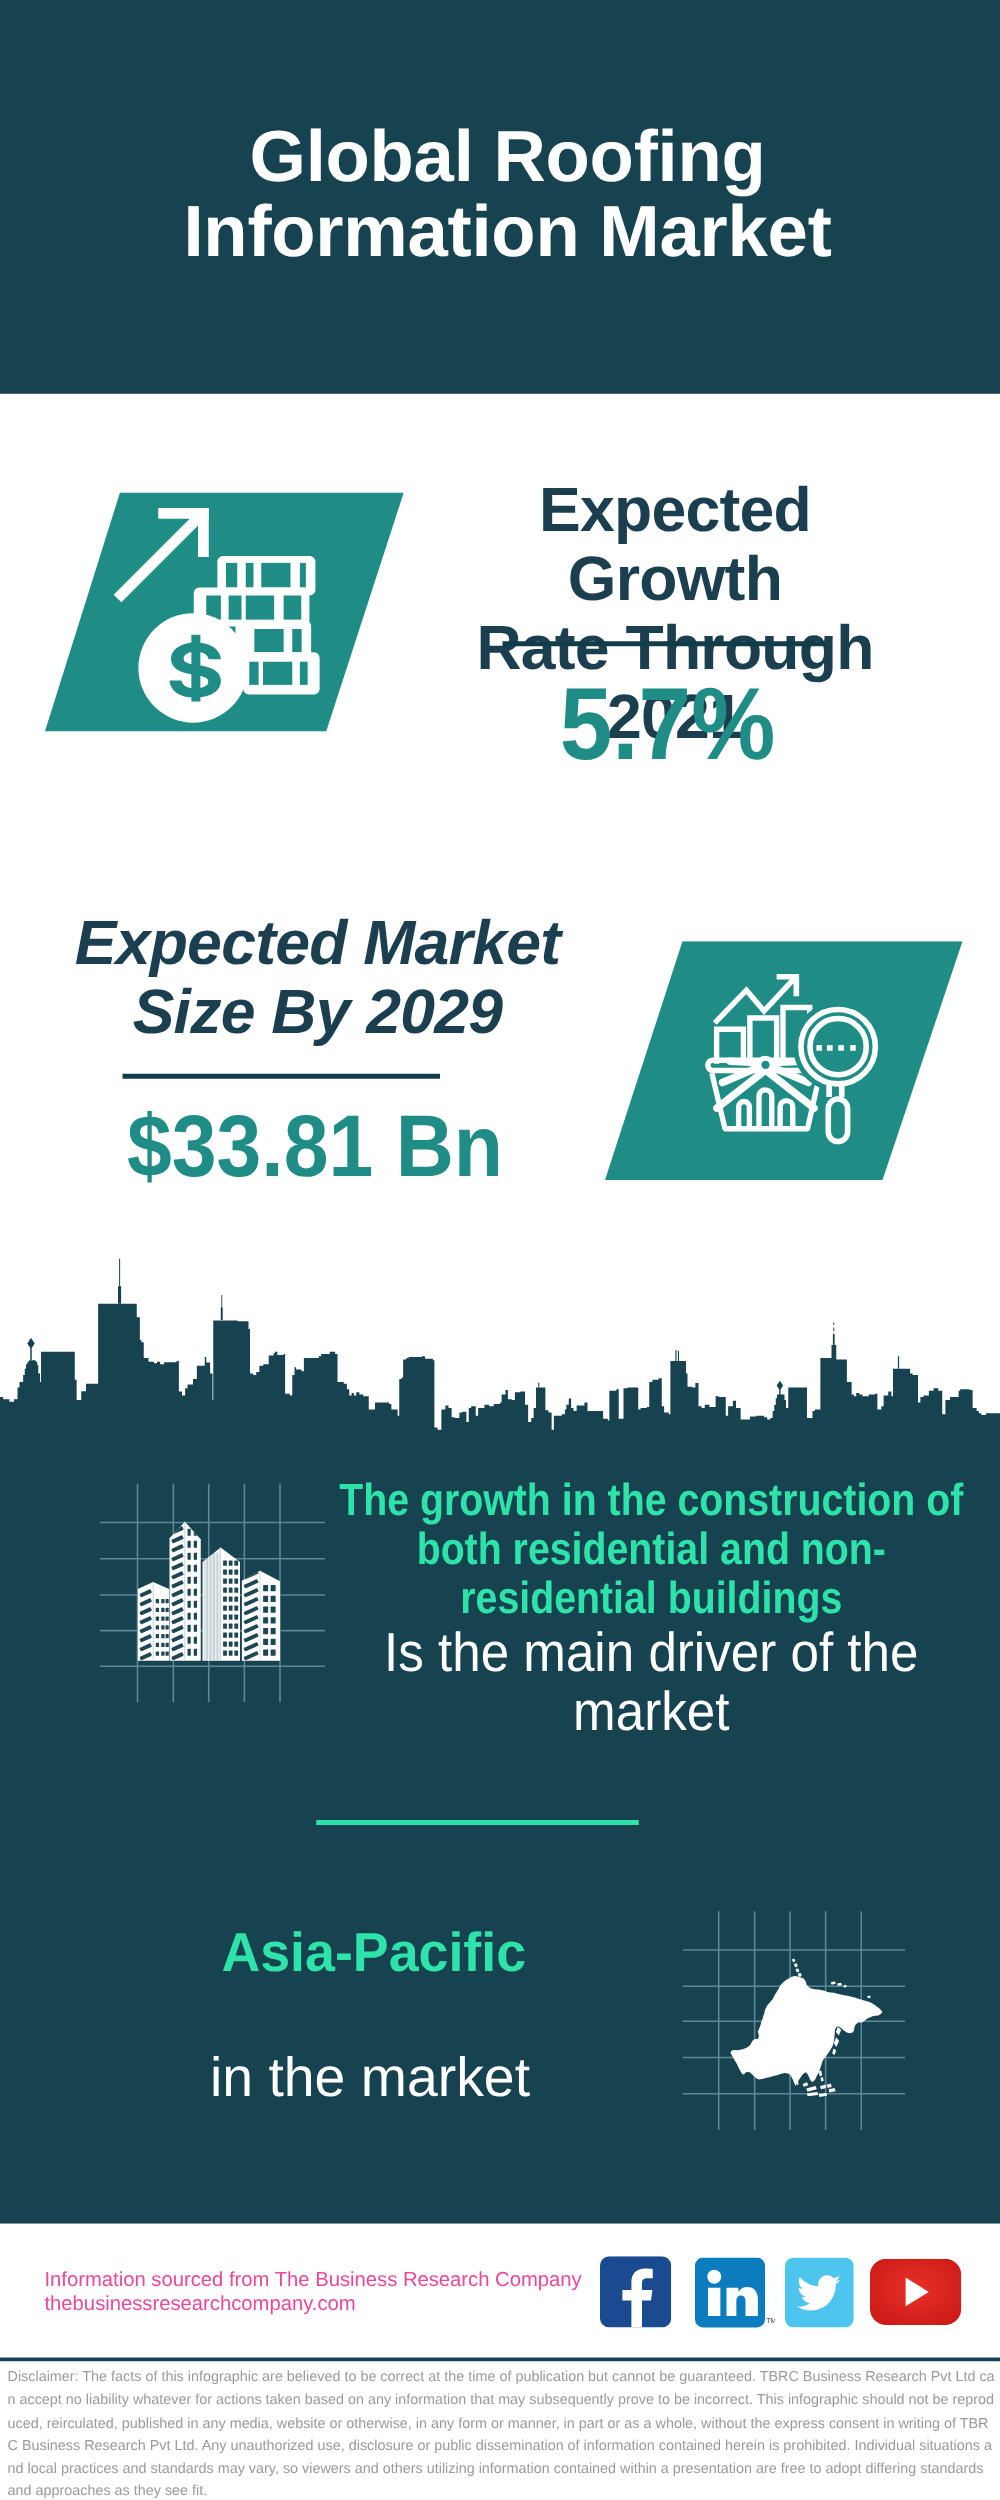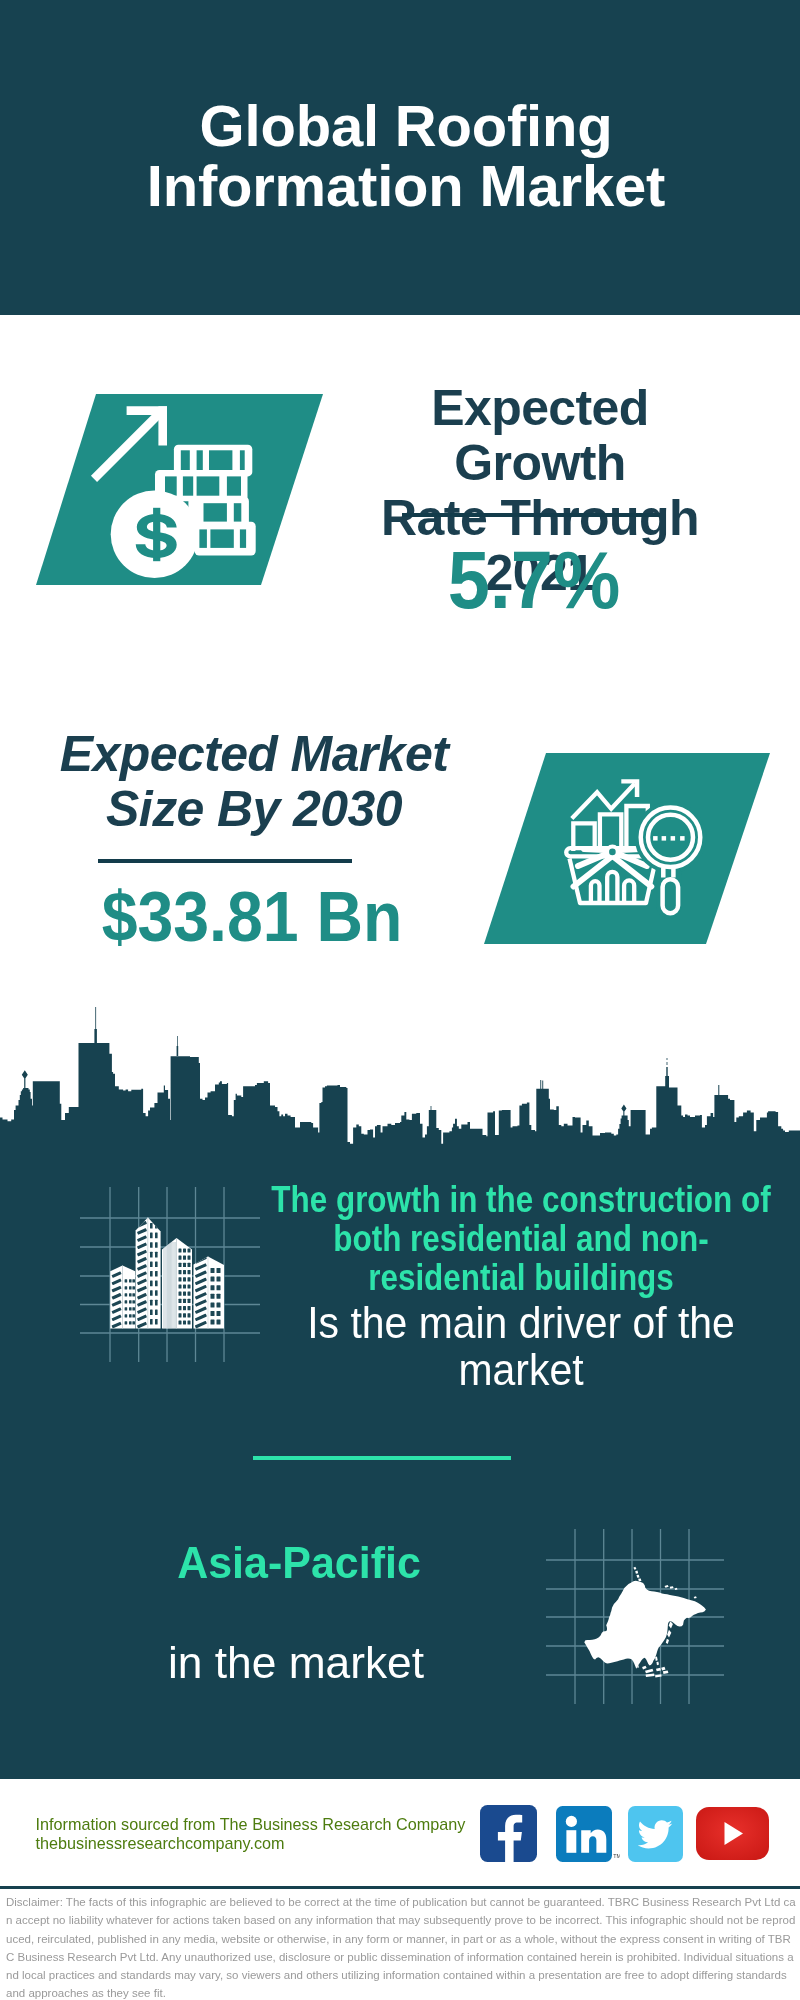--- a/index.html
+++ b/index.html
@@ -37,21 +37,21 @@
   .hl{left:221px;top:1180px;color:#2de3aa;font-weight:bold;font-size:36px;line-height:39px;transform:scaleX(0.873);}
   .pl{left:221px;top:1299px;color:#ffffff;font-weight:normal;font-size:44px;line-height:47px;transform:scaleX(0.93);}
   .middivider{position:absolute;left:253px;top:1456px;width:258px;height:4px;background:#2de3aa;}
   .hl2{left:-1px;top:1538px;color:#2de3aa;font-weight:bold;font-size:44px;line-height:50px;transform:scaleX(0.977);}
   .pl2{left:-4px;top:1589px;color:#ffffff;font-weight:normal;font-size:44.3px;line-height:49px;}
   
   .foot{position:absolute;left:0;top:1779px;width:800px;height:108px;background:#fff;}
   .footline{position:absolute;left:0;top:1886px;width:800px;height:3px;background:#17414f;}
   .disc{position:absolute;left:6px;top:1893px;width:790px;color:#9a9a9a;font-size:11.5px;
     line-height:18.3px;word-break:break-all;font-family:"Liberation Sans",sans-serif;}
-  .srctxt{position:absolute;left:35.6px;top:36px;color:#4d7c0f;font-size:16.2px;line-height:19px;}
+  .srctxt{position:absolute;left:35.6px;top:36px;color:#ec4899;font-size:16.2px;line-height:19px;}
   .soc{position:absolute;}
   .fb{left:480px;top:26px;}
   .li{left:556px;top:27px;}
   .tw{left:628px;top:27px;}
   .yt{left:696px;top:28px;}
 </style>
 </head>
 <body>
 
 <div class="page">
@@ -97,21 +97,21 @@
       <span>Expected Growth</span><br>
       <span>Rate Through 2021</span>
     </div>
     <div class="s1rule rule"></div>
     <div class="s1val statnum">5.7%</div>
   </div>
 
   <div class="stat2">
     <div class="s2head">
       <span>Expected Market</span><br>
-      <span>Size By 2030</span>
+      <span>Size By 2029</span>
     </div>
     <div class="s2rule rule"></div>
     <div class="s2val statnum">$33.81 Bn</div>
     <svg class="icon2" width="300" height="200" viewBox="0 0 300 200">
       <polygon points="62,0 286,0 222,191 0,191" fill="#1f8d86"></polygon>
       <g>
         <polyline points="87.8,65.4 113.1,39.2 127.2,55.8 150.8,30.5" fill="none" stroke="#ffffff" stroke-width="4.3"></polyline>
         <path d="M137.3 26.2 h18 v4.3 h-18 Z M150.8 26.2 h4.5 v17.8 h-4.5 Z" fill="#ffffff"></path>
       </g>
       <g fill="none" stroke="#ffffff" stroke-width="4.3">

